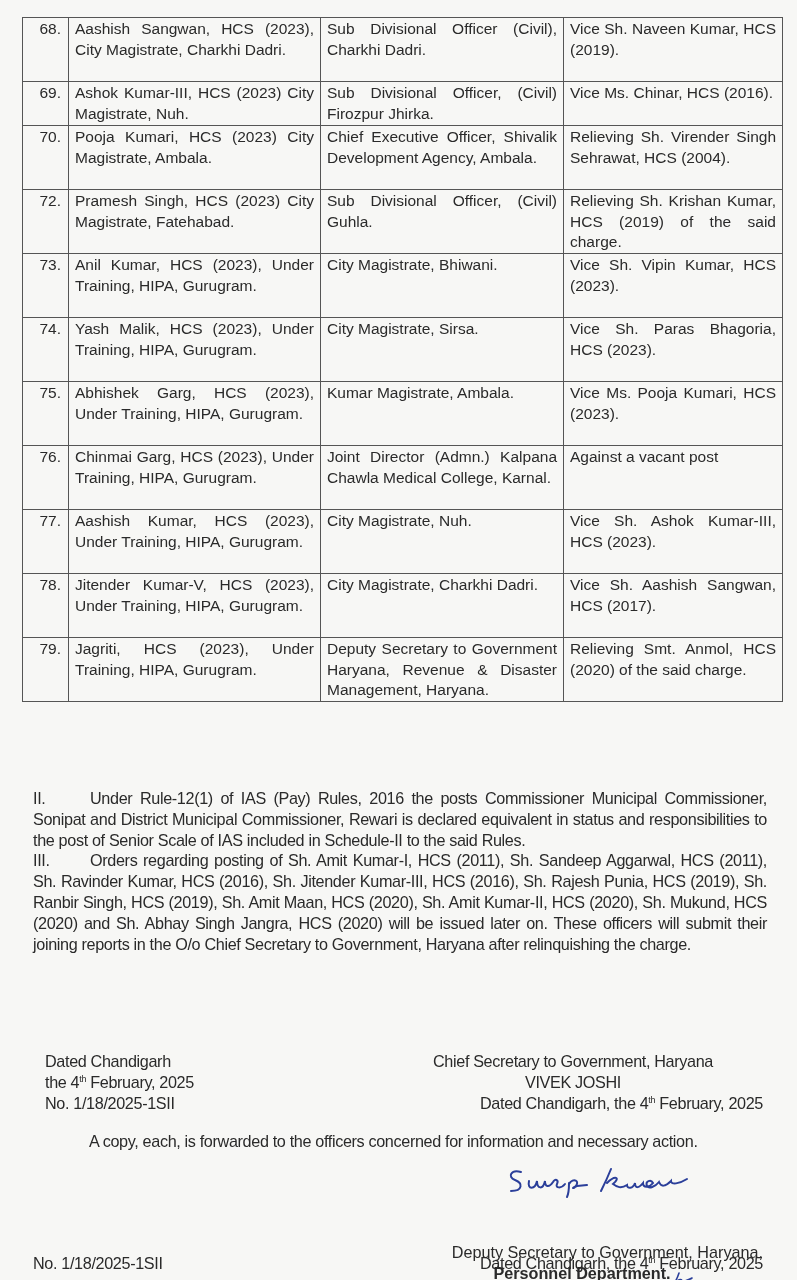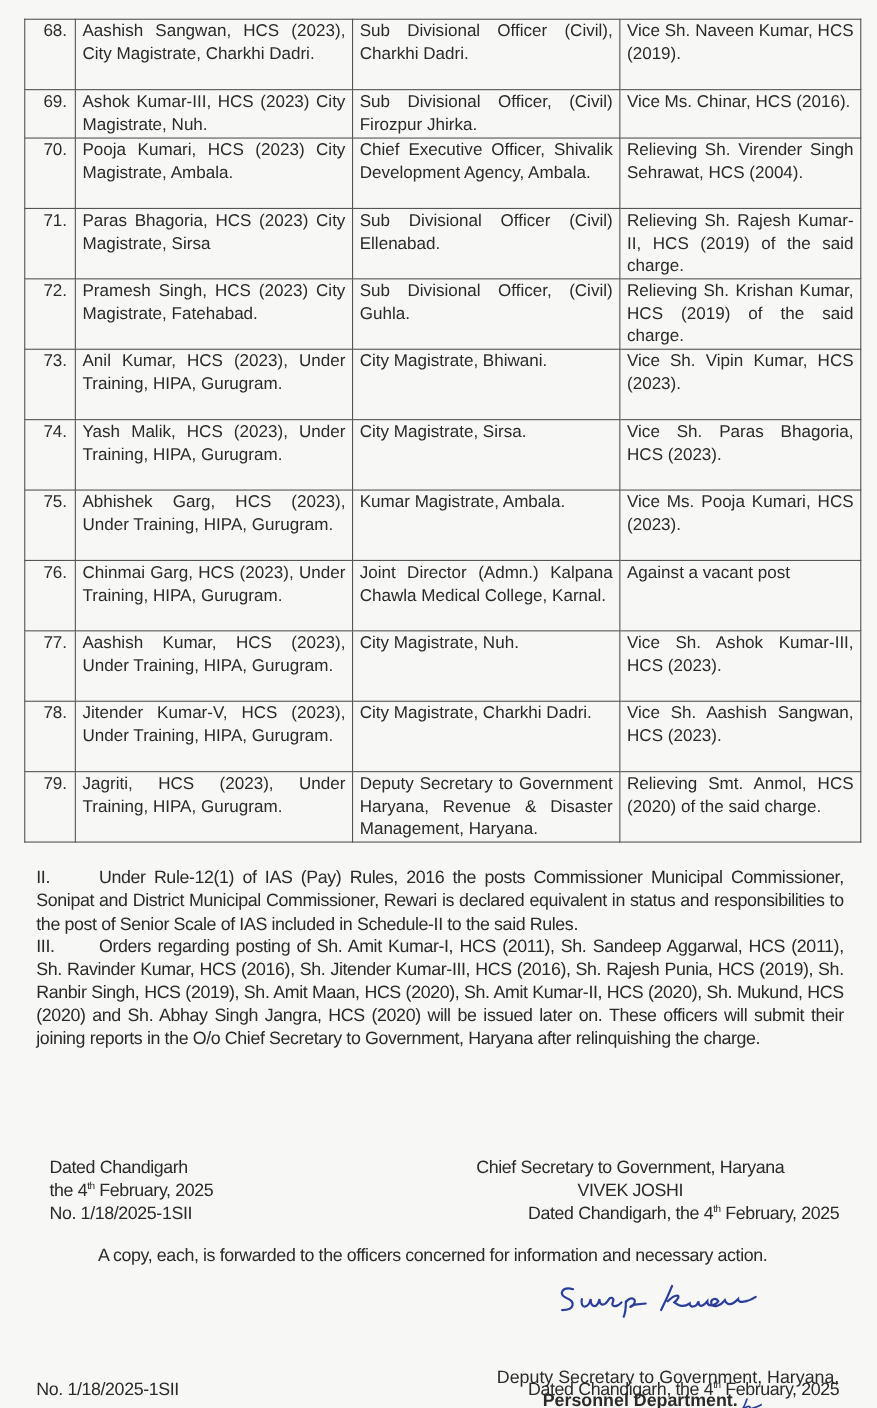--- a/index.html
+++ b/index.html
@@ -109,26 +109,20 @@
         <td>Sub Divisional Officer, (Civil) Firozpur Jhirka.</td>
         <td>Vice Ms. Chinar, HCS (2016).</td>
       </tr>
       <tr class="h3">
         <td class="num">70.</td>
         <td>Pooja Kumari, HCS (2023) City Magistrate, Ambala.</td>
         <td>Chief Executive Officer, Shivalik Development Agency, Ambala.</td>
         <td>Relieving Sh. Virender Singh Sehrawat, HCS (2004).</td>
       </tr>
       <tr class="h3">
-        <td class="num">71.</td>
-        <td>Paras Bhagoria, HCS (2023) City Magistrate, Sirsa</td>
-        <td>Sub Divisional Officer (Civil) Ellenabad.</td>
-        <td>Relieving Sh. Rajesh Kumar-II, HCS (2019) of the said charge.</td>
-      </tr>
-      <tr class="h3">
         <td class="num">72.</td>
         <td>Pramesh Singh, HCS (2023) City Magistrate, Fatehabad.</td>
         <td>Sub Divisional Officer, (Civil) Guhla.</td>
         <td>Relieving Sh. Krishan Kumar, HCS (2019) of the said charge.</td>
       </tr>
       <tr class="h3">
         <td class="num">73.</td>
         <td>Anil Kumar, HCS (2023), Under Training, HIPA, Gurugram.</td>
         <td>City Magistrate, Bhiwani.</td>
         <td>Vice Sh. Vipin Kumar, HCS (2023).</td>
@@ -154,21 +148,21 @@
       <tr class="h3">
         <td class="num">77.</td>
         <td>Aashish Kumar, HCS (2023), Under Training, HIPA, Gurugram.</td>
         <td>City Magistrate, Nuh.</td>
         <td>Vice Sh. Ashok Kumar-III, HCS (2023).</td>
       </tr>
       <tr class="h3">
         <td class="num">78.</td>
         <td>Jitender Kumar-V, HCS (2023), Under Training, HIPA, Gurugram.</td>
         <td>City Magistrate, Charkhi Dadri.</td>
-        <td>Vice Sh. Aashish Sangwan, HCS (2023).</td>
+        <td>Vice Sh. Aashish Sangwan, HCS (2017).</td>
       </tr>
       <tr class="h4">
         <td class="num">79.</td>
         <td>Jagriti, HCS (2023), Under Training, HIPA, Gurugram.</td>
         <td>Deputy Secretary to Government Haryana, Revenue &amp; Disaster Management, Haryana.</td>
         <td>Relieving Smt. Anmol, HCS (2020) of the said charge.</td>
       </tr>
     </tbody>
   </table>
 

